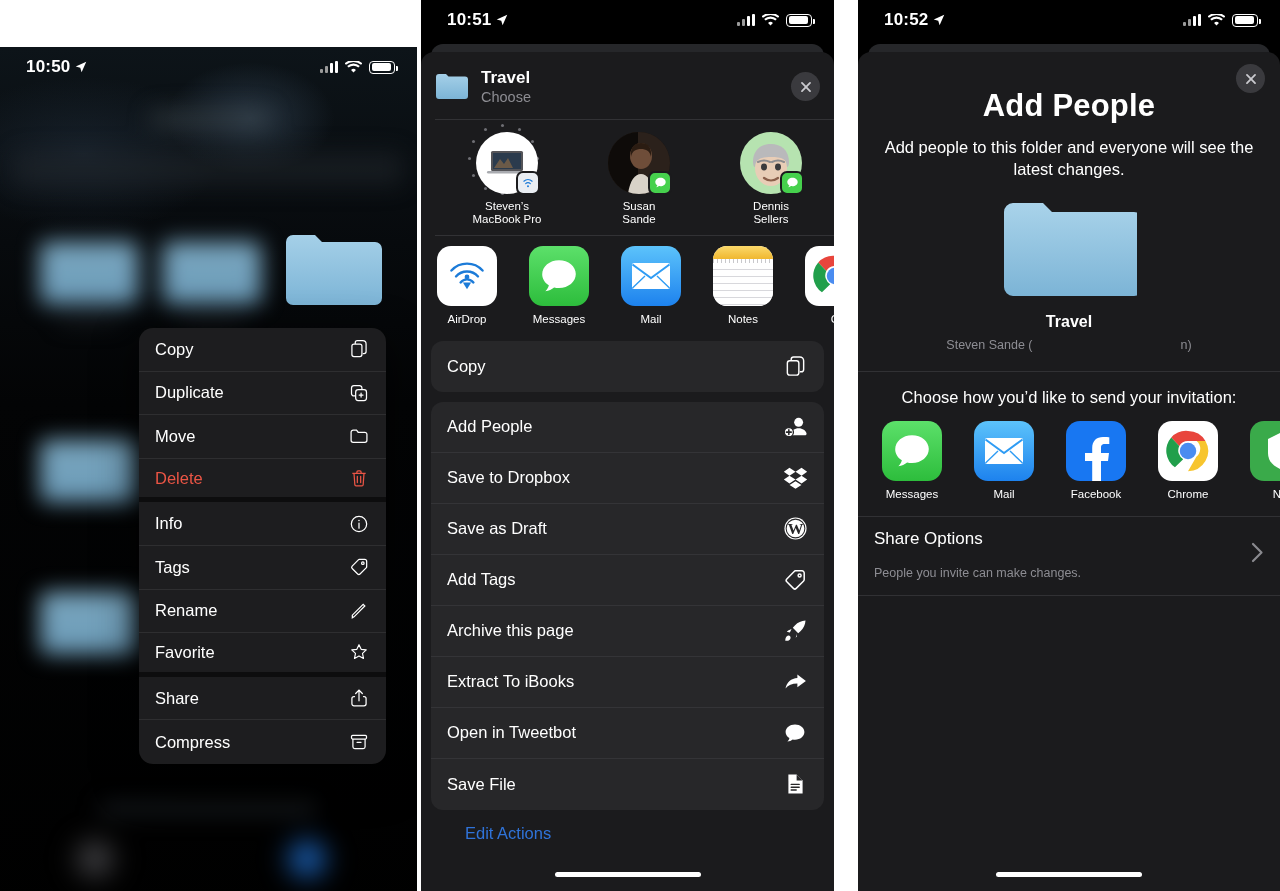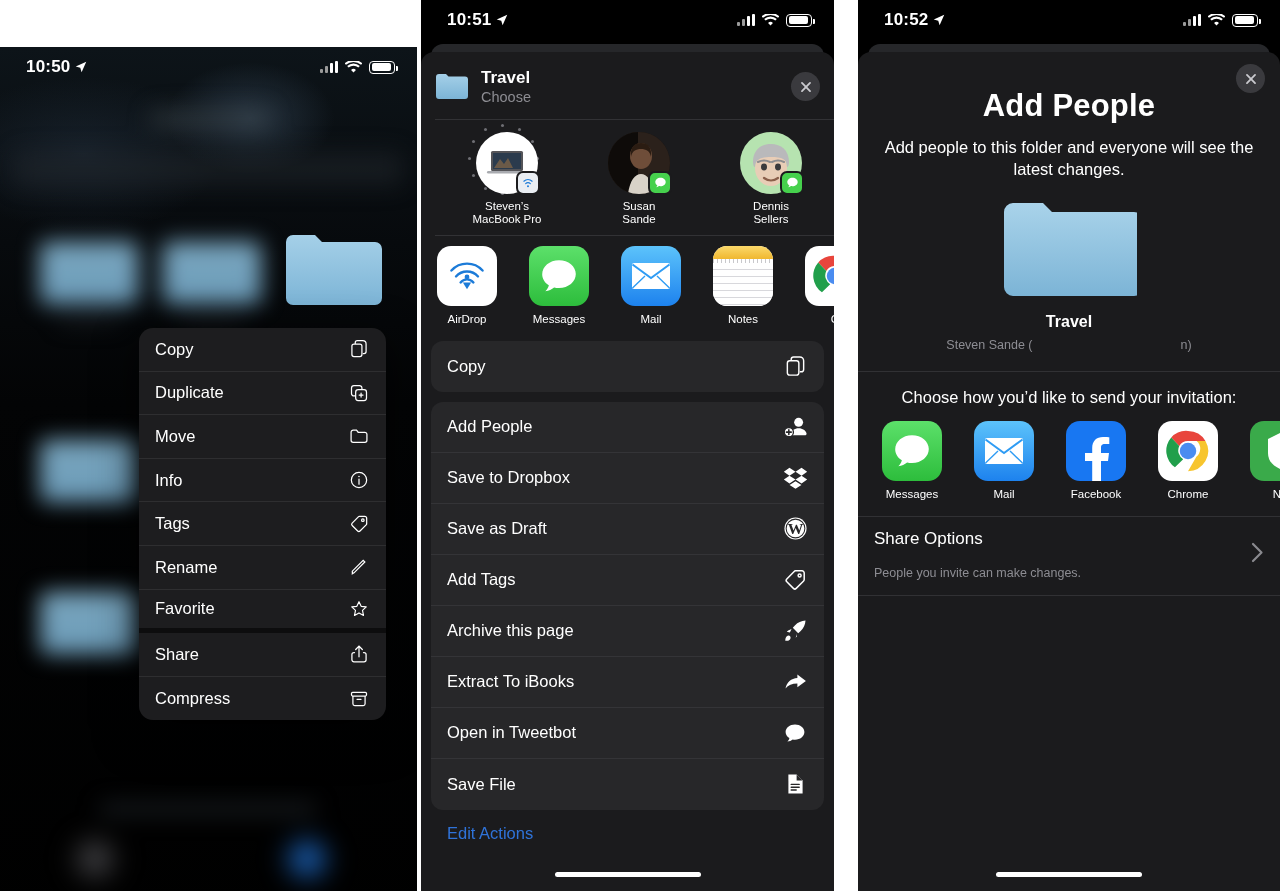--- a/index.html
+++ b/index.html
@@ -88,21 +88,21 @@
   .apps{display:flex;padding:10px 0 6px 0;overflow:hidden;}
   .appcell{width:92px;flex:none;display:flex;flex-direction:column;align-items:center;}
   .appicon{width:60px;height:60px;border-radius:14px;overflow:hidden;position:relative;}
   .app-name{color:#fff;font-size:11.5px;margin-top:7px;text-align:center;}
 
   .actcard{margin:10px 10px 0 10px;background:#272729;border-radius:12px;overflow:hidden;}
   .actrow{height:51px;display:flex;align-items:center;justify-content:space-between;
     padding:0 16px;box-sizing:border-box;color:#fff;font-size:16.5px;border-bottom:.6px solid #343437;}
   .actrow:last-child{border-bottom:none;}
   .actrow .ico{width:26px;height:26px;display:flex;align-items:center;justify-content:center;}
-  .editactions{color:#2f73d9;font-size:16.5px;padding:14px 0 0 26px;}
+  .editactions{color:#2f73d9;font-size:16.5px;padding:14px 0 0 26px;margin-left:18px;}
 
   
   .ap-wrap{padding-top:10px;text-align:center;position:relative;}
   .ap-close{position:absolute;right:15px;top:12px;}
   .ap-title{color:#fff;font-size:31px;font-weight:bold;margin-top:26px;letter-spacing:.2px;}
   .ap-desc{color:#fff;font-size:16.5px;line-height:1.35;margin:12px 26px 0 26px;}
   .ap-folder{margin:18px auto 0 auto;width:136px;height:100px;}
   .ap-fname{color:#fff;font-size:16px;font-weight:bold;margin-top:10px;}
   .ap-owner{color:#8d8d93;font-size:12.5px;margin-top:7px;position:relative;display:inline-block;}
   .redact{display:inline-block;width:148px;height:12px;vertical-align:-2px;}
@@ -191,20 +191,30 @@
           </span>
       </div>
       <div class="ctxrow">
         <span>Move</span>
         <span class="ico">
             <svg viewBox="0 0 24 24" fill="none" stroke="#fff" stroke-width="1.5">
               <path d="M2.5 7.5A2.5 2.5 0 0 1 5 5h4l2 2.5h8A2.5 2.5 0 0 1 21.5 10v7A2.5 2.5 0 0 1 19 19.5H5A2.5 2.5 0 0 1 2.5 17z"></path>
             </svg>
           </span>
       </div>
+      <div class="ctxrow danger sep">
+        <span>Delete</span>
+        <span class="ico">
+            <svg viewBox="0 0 24 24" fill="none" stroke="#eb5545" stroke-width="1.5">
+              <path d="M4 6.5h16M9.5 6.5V4.8A1.3 1.3 0 0 1 10.8 3.5h2.4a1.3 1.3 0 0 1 1.3 1.3v1.7"></path>
+              <path d="M6 6.5 7 20a1.5 1.5 0 0 0 1.5 1.4h7A1.5 1.5 0 0 0 17 20l1-13.5"></path>
+              <path d="M10 10v7.5M14 10v7.5" stroke-linecap="round"></path>
+            </svg>
+          </span>
+      </div>
       <div class="ctxrow">
         <span>Info</span>
         <span class="ico">
             <svg viewBox="0 0 24 24" fill="none" stroke="#fff" stroke-width="1.5">
               <circle cx="12" cy="12" r="9.2"></circle>
               <circle cx="12" cy="7.8" r=".95" fill="#fff" stroke="none"></circle>
               <path d="M12 10.8v6.2" stroke-linecap="round"></path>
             </svg>
           </span>
       </div>

